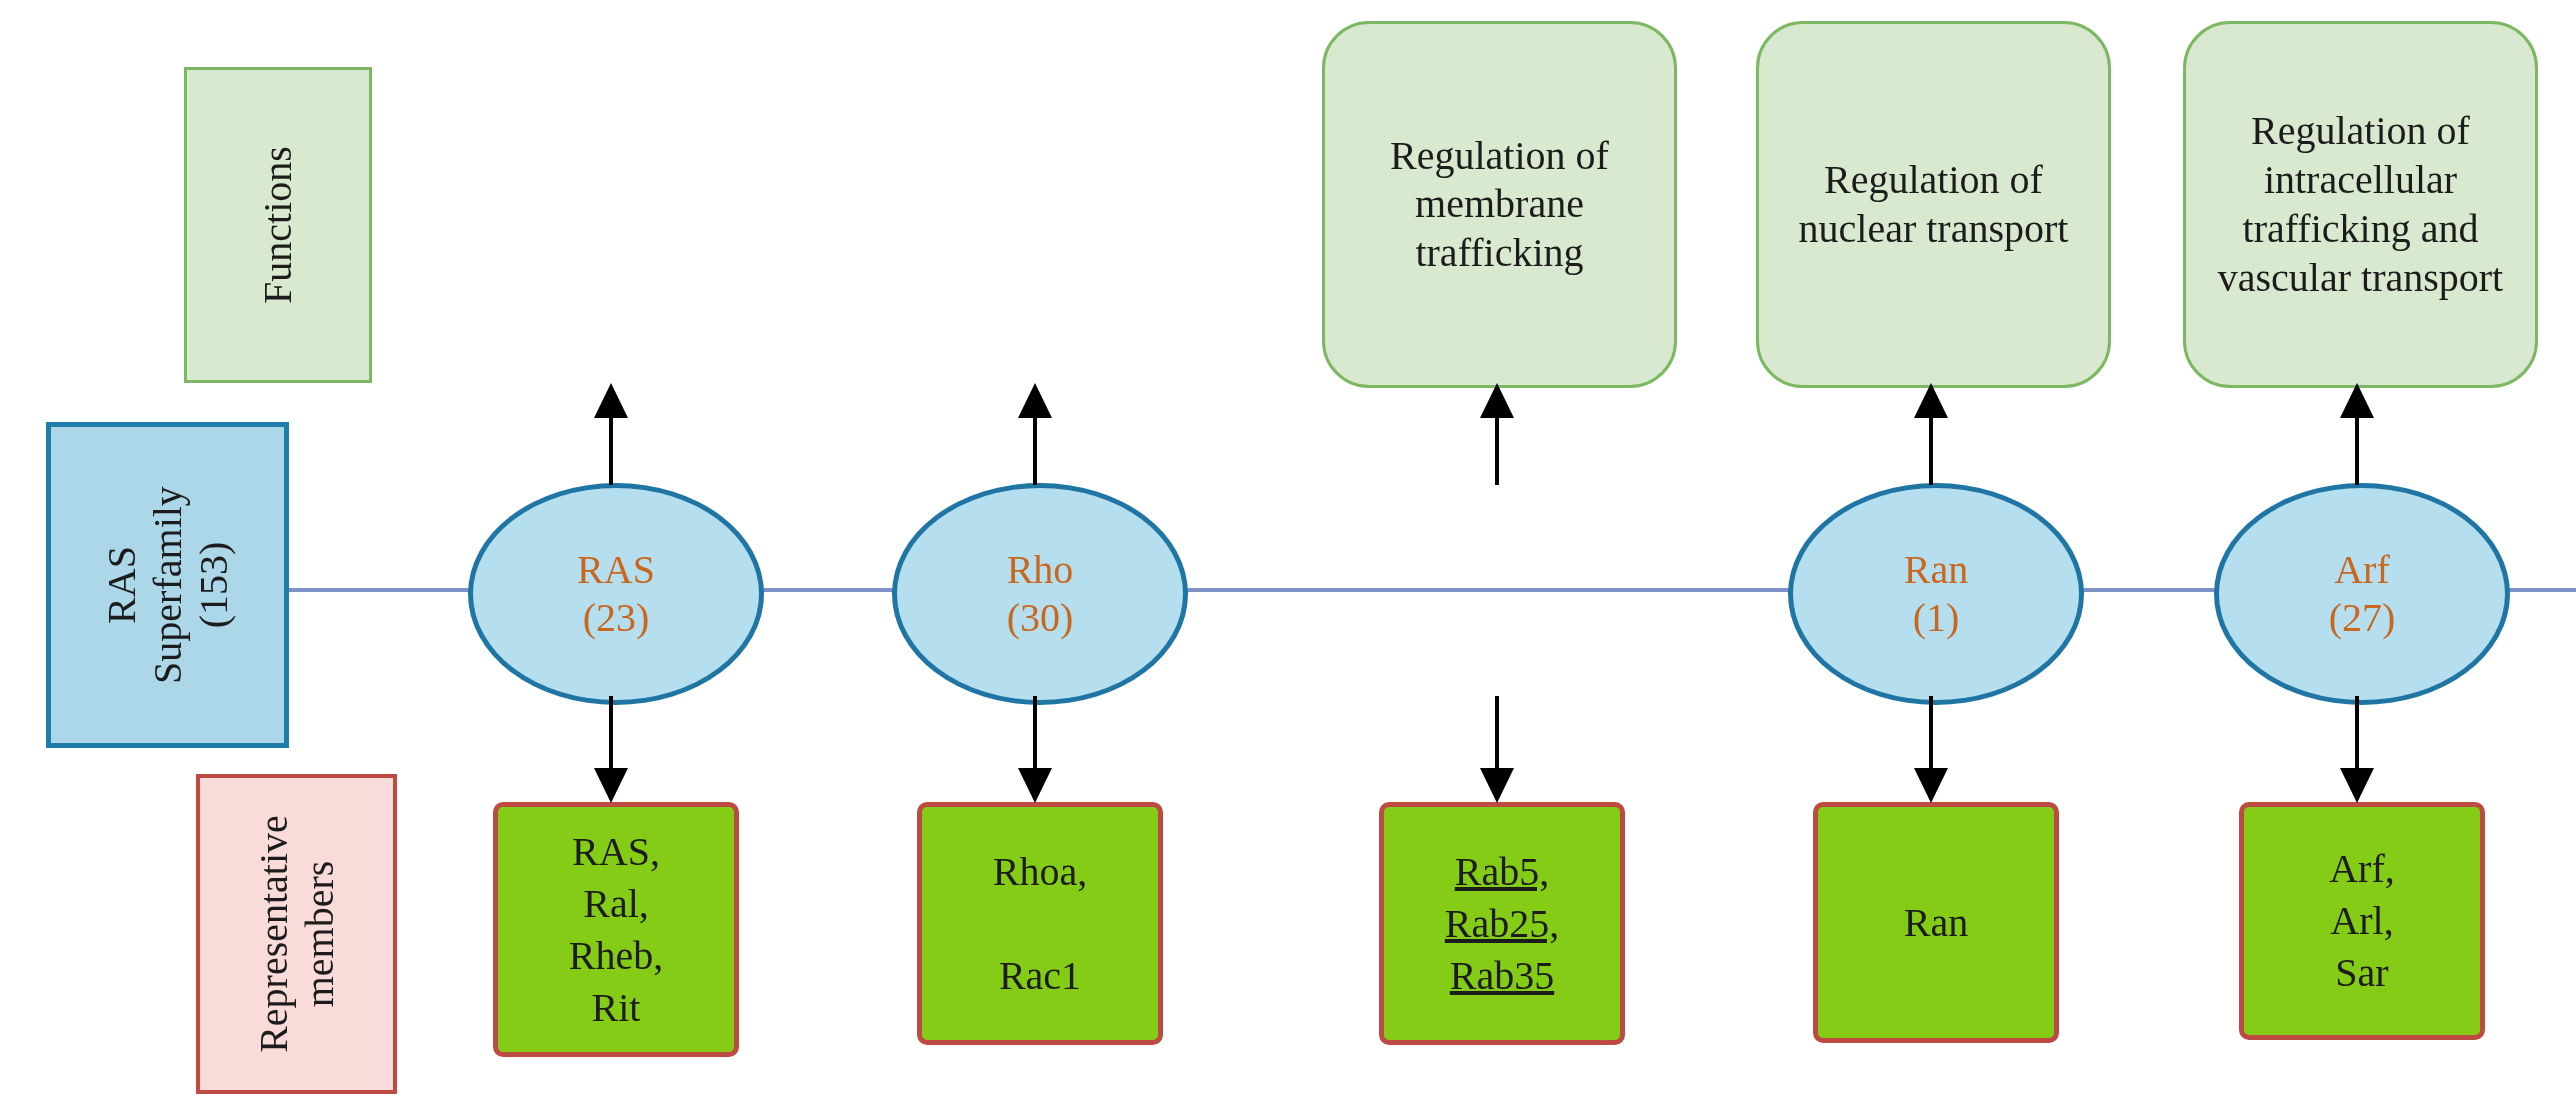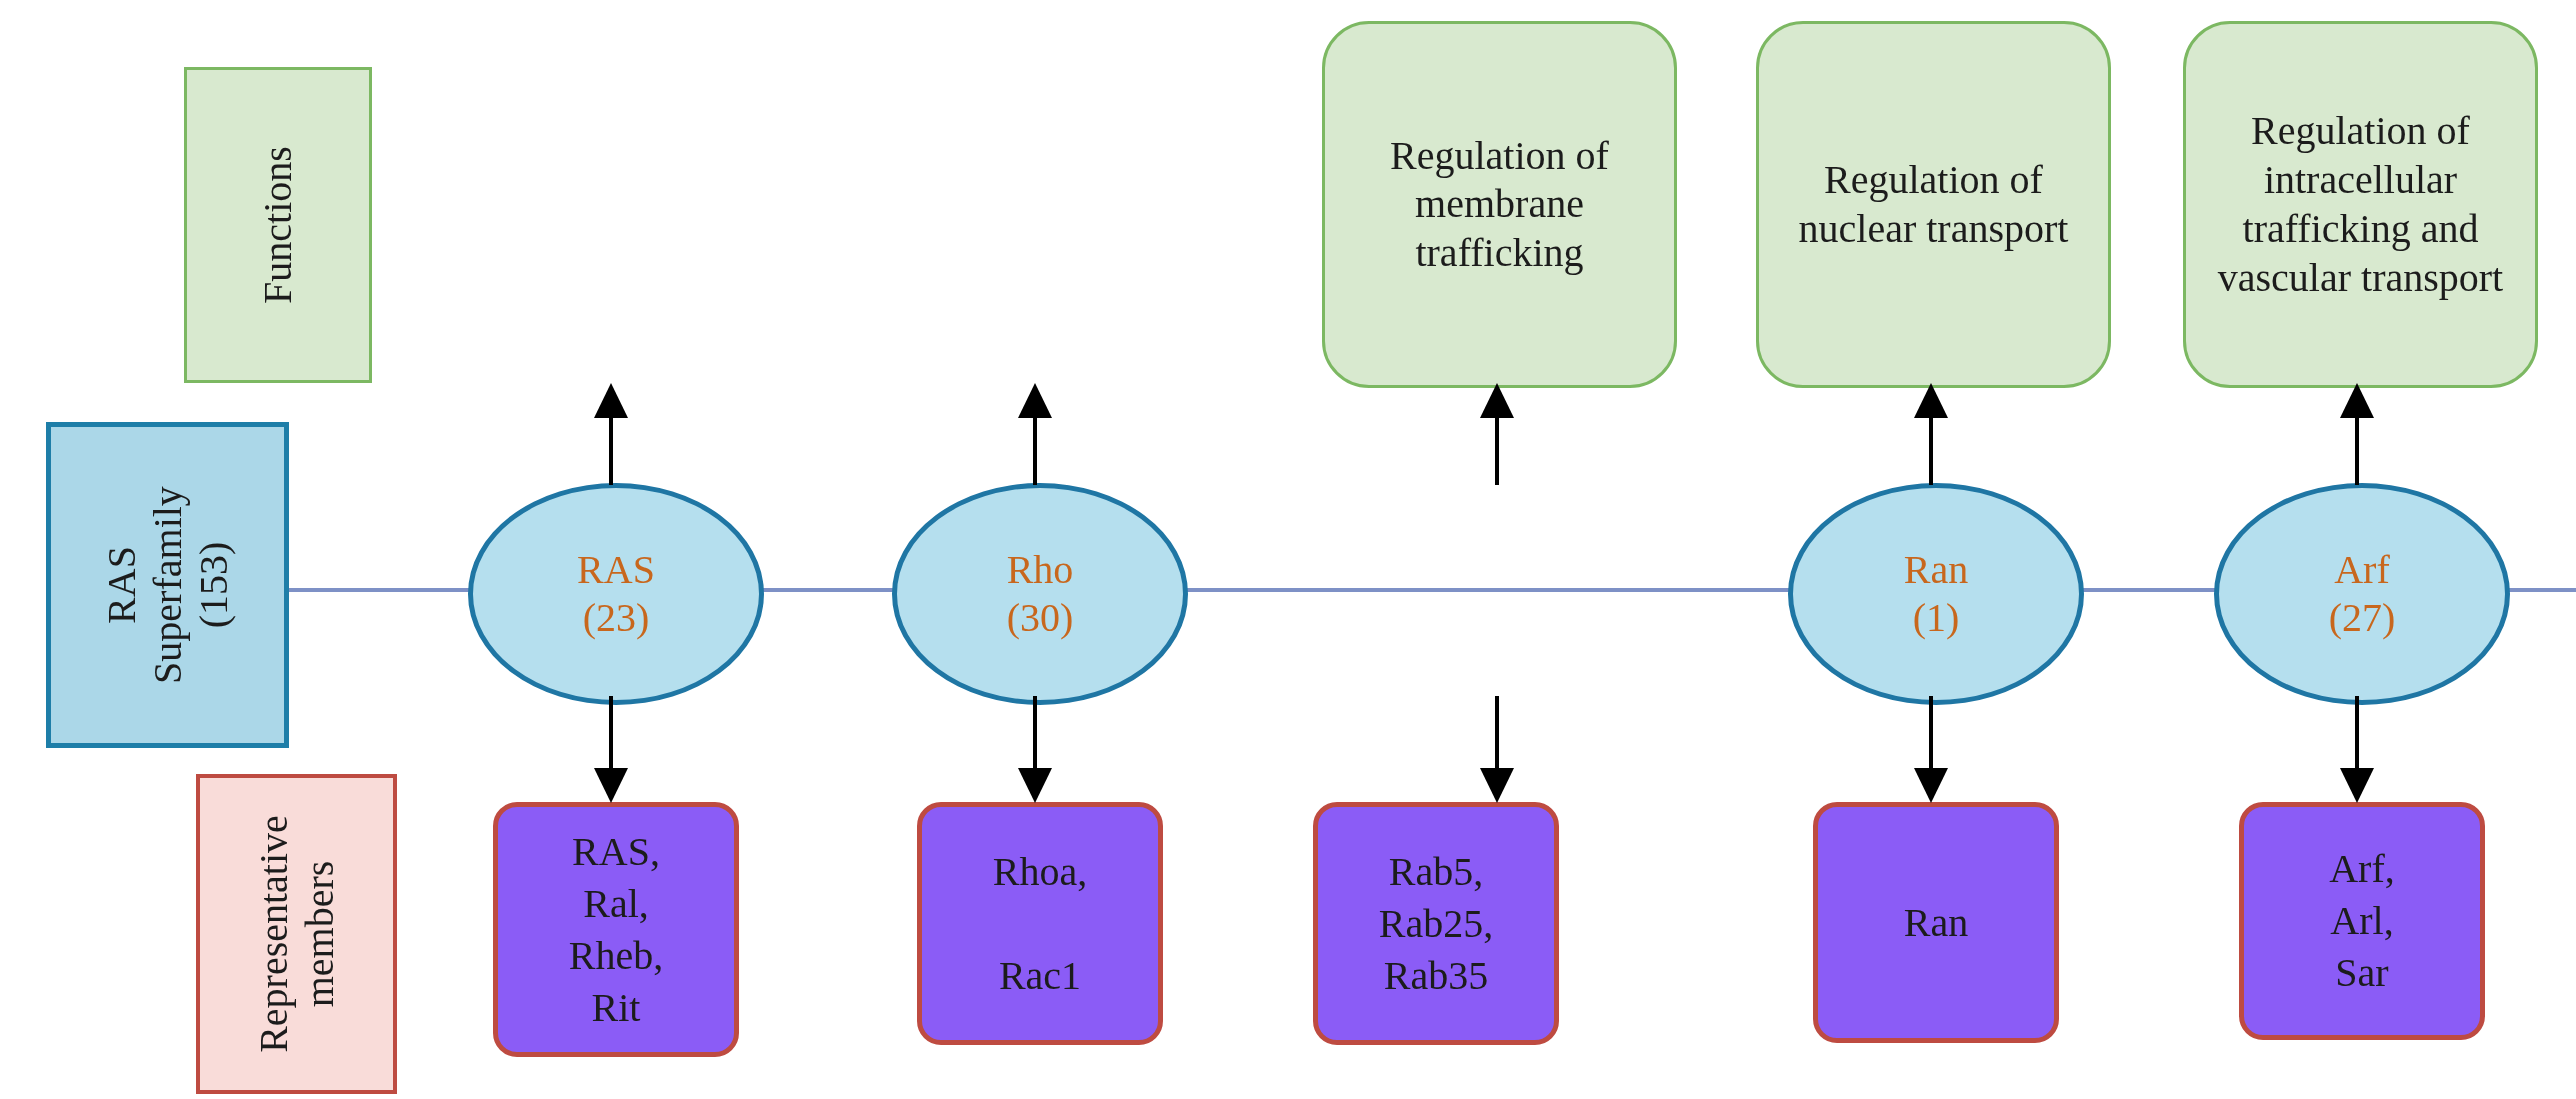--- a/index.html
+++ b/index.html
@@ -29,22 +29,22 @@
 
   
   .ellipse{
     position:absolute;top:483px;width:286px;height:212px;background:#b5dfee;border:5.4px solid #1f76a4;
     border-radius:50%;display:flex;flex-direction:column;align-items:center;justify-content:center;z-index:1;
   }
   .ellipse .nm,.ellipse .ct{color:#c8671d;font-size:40px;line-height:1.2;text-align:center;}
 
   
   .membox{
-    position:absolute;top:802px;width:236px;background:#8b5cf6;border:5.4px solid #be4b41;
-    border-radius:24px;display:flex;align-items:center;justify-content:center;z-index:1;
+    position:absolute;top:802px;width:236px;background:#84cc16;border:5.4px solid #be4b41;
+    border-radius:10px;display:flex;align-items:center;justify-content:center;z-index:1;
   }
   .membox .txt{white-space:pre-line;text-align:center;font-size:40px;line-height:1.3;}
 
   
   .arrow{position:absolute;width:34px;display:flex;flex-direction:column;align-items:center;z-index:2;}
   .stem{width:4.6px;background:#000000;}
   .head-up{width:0;height:0;border-left:17px solid transparent;border-right:17px solid transparent;border-bottom:35px solid #000000;}
   .head-down{width:0;height:0;border-left:17px solid transparent;border-right:17px solid transparent;border-top:35px solid #000000;}
   .up{top:383px;}   .up .stem{height:67px;}
   .down{top:696px;} .down .stem{height:72px;}
@@ -112,21 +112,21 @@
 trafficking</div>
   </div>
   <div class="arrow up" style="left:1480px;">
     <div class="head-up"></div>
     <div class="stem"></div>
   </div>
   <div class="arrow down" style="left:1480px;">
     <div class="stem"></div>
     <div class="head-down"></div>
   </div>
-  <div class="membox" style="left:1313px;height:233px;">
+  <div class="membox" style="left:1379px;height:233px;text-decoration:underline;">
     <div class="txt">Rab5,
 Rab25,
 Rab35</div>
   </div>
 
   <div class="fnbox" style="left:1756px;">
     <div class="txt">Regulation of
 nuclear transport</div>
   </div>
   <div class="arrow up" style="left:1914px;">

